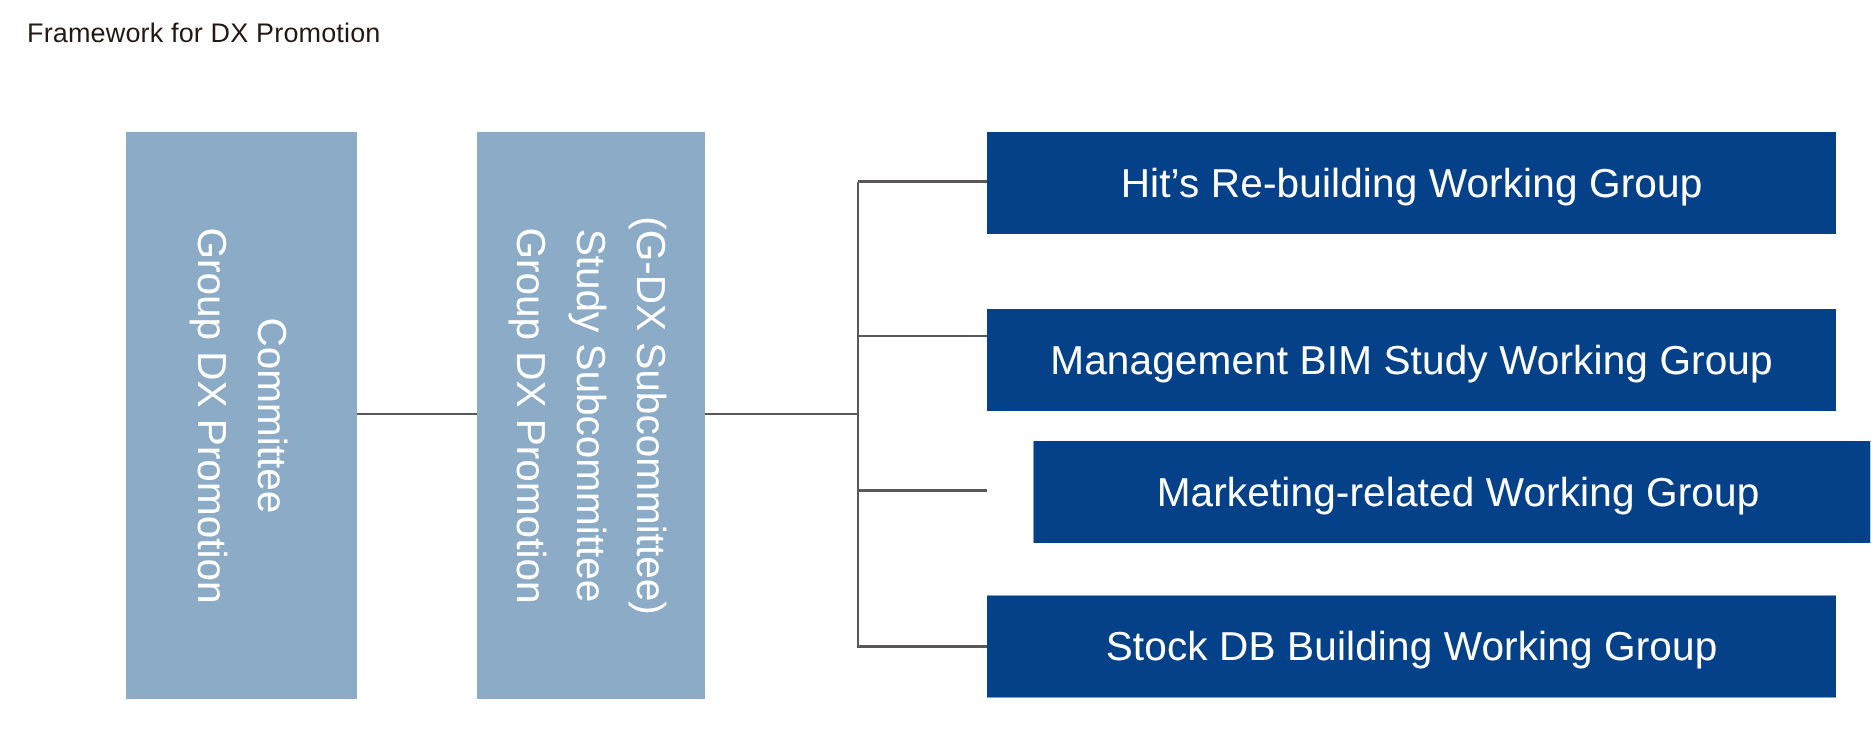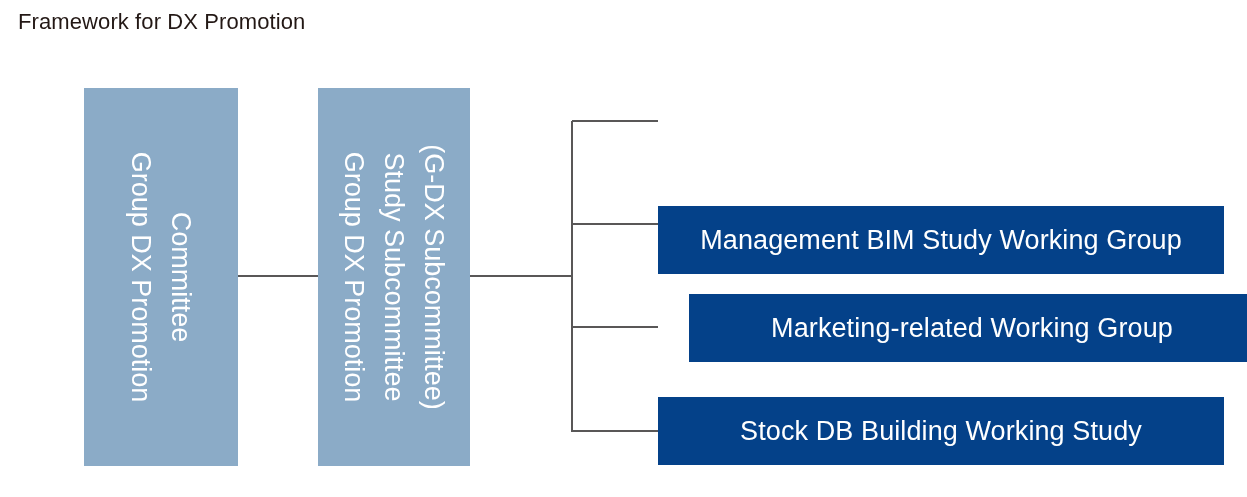--- a/index.html
+++ b/index.html
@@ -18,21 +18,21 @@
     height: 497px;
     overflow: hidden;
     background: #ffffff;
   }
 
   
   #chart-title {
     position: absolute;
     left: 18px;
     top: 8px;
-    font-size: 22px;
+    font-size: 18px;
     line-height: 28px;
     color: #231815;
     white-space: nowrap;
     letter-spacing: 0.1px;
     text-align: right;
   }
 
   
   #connector-layer {
     position: absolute;
@@ -140,26 +140,29 @@
   </div>
 
   <div class="vbox" id="box-subcommittee">
     <div class="vbox-inner">
       <div class="vline">Group DX Promotion</div>
       <div class="vline">Study Subcommittee</div>
       <div class="vline">(G-DX Subcommittee)</div>
     </div>
   </div>
 
+  <div class="wg-box" id="wg-box-0">
+    <span class="wg-label">Hit’s Re-building Working Group</span>
+  </div>
 
   <div class="wg-box" id="wg-box-1">
     <span class="wg-label">Management BIM Study Working Group</span>
   </div>
 
   <div class="wg-box" id="wg-box-2">
     <span class="wg-label">Marketing-related Working Group</span>
   </div>
 
   <div class="wg-box" id="wg-box-3">
-    <span class="wg-label">Stock DB Building Working Study</span>
+    <span class="wg-label">Stock DB Building Working Group</span>
   </div>
 
 </div>
 
 </body></html>

